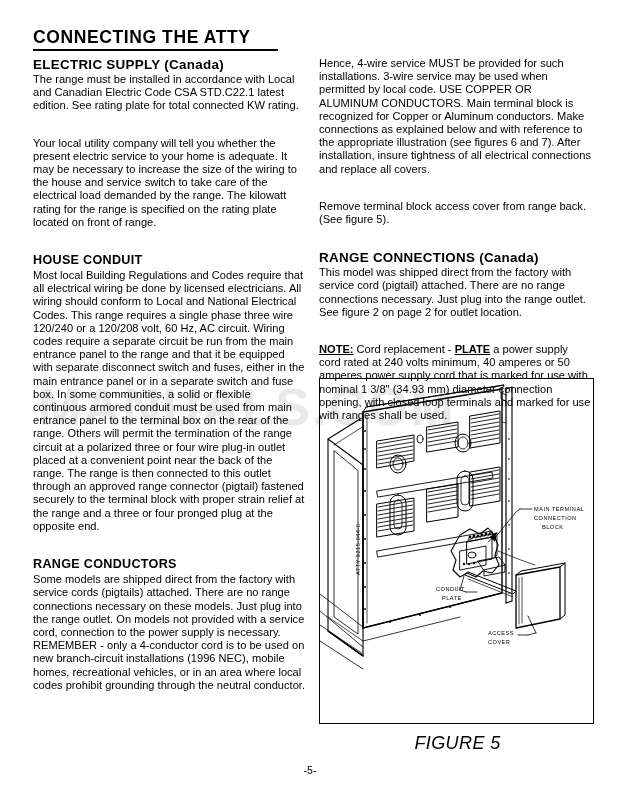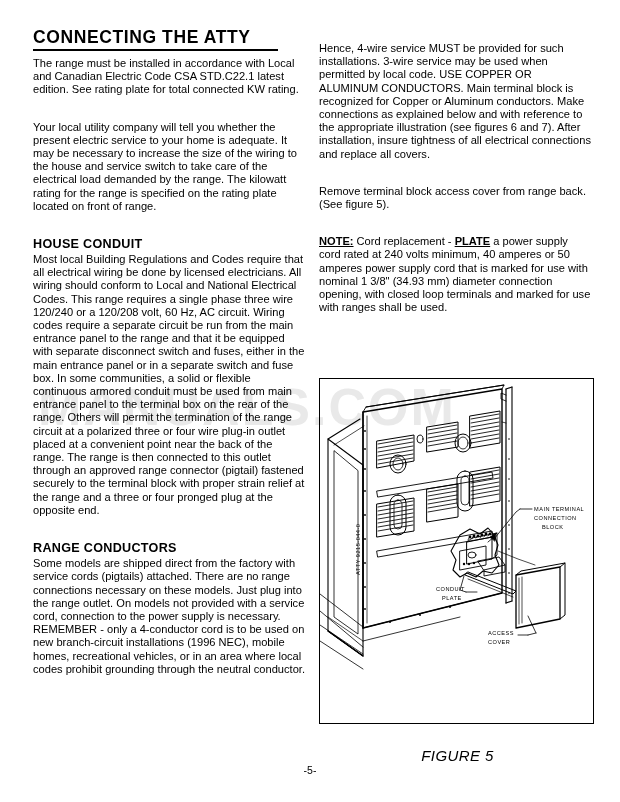--- a/index.html
+++ b/index.html
@@ -68,21 +68,21 @@
     position: absolute;
     z-index: 3;
   }
   #col-left {
     left: 33px;
     top: 57px;
     width: 272px;
   }
   #col-right {
     left: 319px;
-    top: 42px;
+    top: 57px;
     width: 272px;
   }
 
   h3.sec-head {
     font-size: 12.6px;
     font-weight: bold;
     letter-spacing: 0.3px;
     margin: 0 0 1px 0;
     line-height: 15px;
   }
@@ -114,24 +114,24 @@
     width: 275px;
     height: 346px;
     border: 1.6px solid #000;
     background: transparent;
     box-sizing: border-box;
     overflow: hidden;
   }
   #figure-svg { display: block; }
   #figure-caption {
     text-align: center;
-    font-size: 15px;
+    font-size: 18px;
     font-style: italic;
     font-family: "Liberation Sans", sans-serif;
-    margin-top: 23px;
+    margin-top: 9px;
     letter-spacing: 0.4px;
   }
 
   
   #footer {
     position: absolute;
     left: 0;
     top: 764px;
     width: 620px;
     text-align: center;
@@ -155,20 +155,21 @@
 
   <div id="title-wrap">
     <h1 id="page-title">CONNECTING THE ATTY</h1>
     <div id="title-rule"></div>
   </div>
 
   <div class="column" id="col-left">
 
 
     <div class="sec looser">
+      <h3 class="sec-head big">ELECTRIC SUPPLY (Canada)</h3>
       <p class="body">The range must be installed in accordance with Local and Canadian Electric Code CSA STD.C22.1 latest edition. See rating plate for total connected KW rating.</p>
     </div>
 
     <div class="sec looser">
       <p class="body">Your local utility company will tell you whether the present electric service to your home is adequate. It may be necessary to increase the size of the wiring to the house and service switch to take care of the electrical load demanded by the range. The kilowatt rating for the range is specified on the rating plate located on front of range.</p>
     </div>
 
     <div class="sec looser">
       <h3 class="sec-head">HOUSE CONDUIT</h3>
       <p class="body">Most local Building Regulations and Codes require that all electrical wiring be done by licensed electricians. All wiring should conform to Local and National Electrical Codes. This range requires a single phase three wire 120/240 or a 120/208 volt, 60 Hz, AC circuit. Wiring codes require a separate circuit be run from the main entrance panel to the range and that it be equipped with separate disconnect switch and fuses, either in the main entrance panel or in a separate switch and fuse box. In some communities, a solid or flexible continuous armored conduit must be used from main entrance panel to the terminal box on the rear of the range. Others will permit the termination of the range circuit at a polarized three or four wire plug-in outlet placed at a convenient point near the back of the range. The range is then connected to this outlet through an approved range connector (pigtail) fastened securely to the terminal block with proper strain relief at the range and a three or four pronged plug at the opposite end.</p>
@@ -185,20 +186,22 @@
 
     <div class="sec looser">
       <p class="body">Hence, 4-wire service MUST be provided for such installations. 3-wire service may be used when permitted by local code. USE COPPER OR ALUMINUM CONDUCTORS. Main terminal block is recognized for Copper or Aluminum conductors. Make connections as explained below and with reference to the appropriate illustration (see figures 6 and 7). After installation, insure tightness of all electrical connections and replace all covers.</p>
     </div>
 
     <div class="sec looser">
       <p class="body">Remove terminal block access cover from range back. (See figure 5).</p>
     </div>
 
     <div class="sec looser">
+      <h3 class="sec-head big">RANGE CONNECTIONS (Canada)</h3>
+      <p class="body">This model was shipped direct from the factory with service cord (pigtail) attached. There are no range connections necessary. Just plug into the range outlet. See figure 2 on page 2 for outlet location.</p>
     </div>
 
     <div class="sec">
       <p class="body"><span class="nb">NOTE:</span><span> Cord replacement - </span><span class="nb">PLATE</span><span> a power supply cord rated at 240 volts minimum, 40 amperes or 50 amperes power supply cord that is marked for use with nominal 1 3/8" (34.93 mm) diameter connection opening, with closed loop terminals and marked for use with ranges shall be used.</span></p>
     </div>
 
   </div>
 
   <div id="figure-block">
     <div id="figure-frame">

